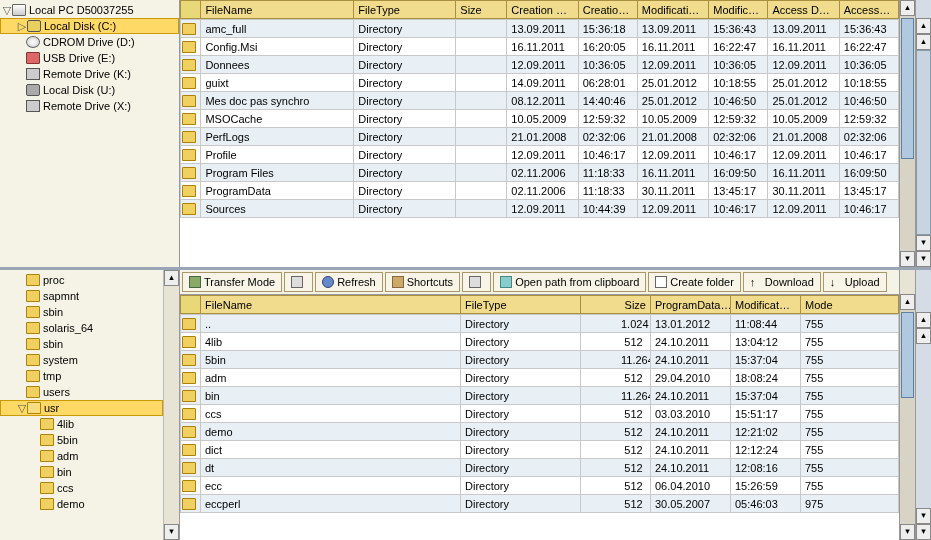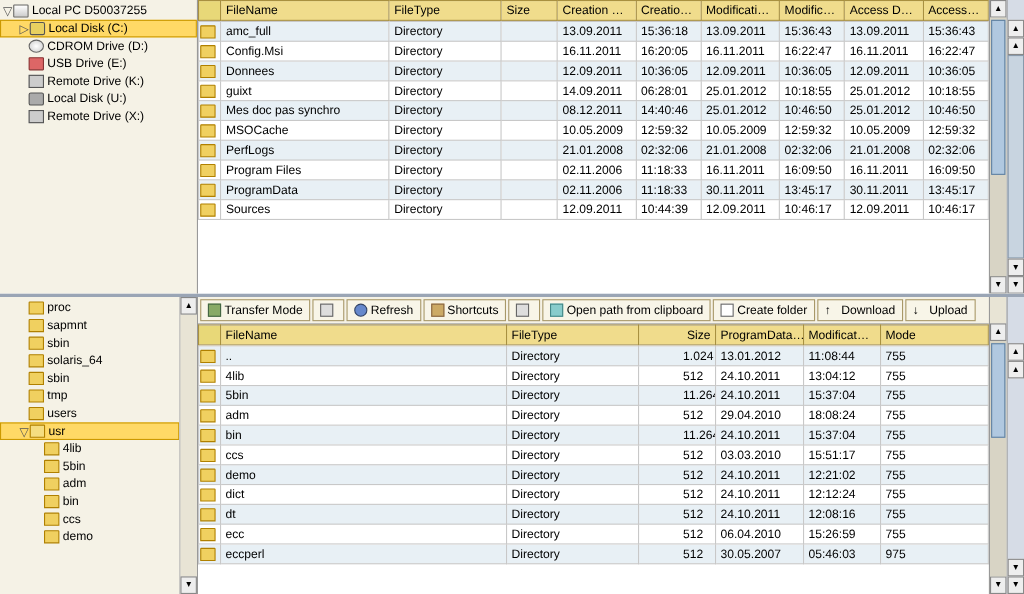--- a/index.html
+++ b/index.html
@@ -38,21 +38,21 @@
 .tic-new { background: #fff; border:1px solid #666; }
 .tic-down::before { content:"↑"; font-weight:bold; }
 .tic-up::before { content:"↓"; font-weight:bold; }
 table { border-collapse: collapse; width: 100%; table-layout: fixed; }
 thead th { background: #f0dc8c; border: 1px solid #a89040; padding: 2px 4px; text-align: left; font-weight: normal; height: 18px; overflow: hidden; white-space: nowrap; font-size: 11px; }
 thead th.icon-col { background: #e8d878; width: 20px; }
 tbody td { border: 1px solid #c8c8c8; padding: 1px 4px; height: 18px; overflow: hidden; white-space: nowrap; font-size: 11px; }
 tbody tr:nth-child(odd) { background: #e8f0f5; }
 tbody tr:nth-child(even) { background: #ffffff; }
 tbody td.icon-cell { text-align: center; padding: 1px; }
-tbody td.num { text-align: left; padding-left: 40px; }
+tbody td.num { text-align: center; padding-left: 40px; }
 .vscroll { width: 16px; background: #e8e4d5; border-left: 1px solid #999; display: flex; flex-direction: column; }
 .vscroll .sbtn { height: 16px; border: 1px solid #888; background: #eee; font-size: 9px; text-align: center; line-height: 12px; cursor: pointer; }
 .vscroll .track { flex: 1; background: #d8d4c5; position: relative; }
 .vscroll .thumb { position: absolute; left: 1px; right: 1px; background: #b0c8e0; border: 1px solid #6080a0; }
 .extra-scroll { width: 16px; background: #d6dce6; border-left: 1px solid #999; display:flex; flex-direction:column; }
 .extra-scroll .sbtn { height: 16px; border: 1px solid #888; background: #eee; font-size: 9px; text-align:center; line-height:12px; cursor:pointer; }
 .tbody-wrap { flex:1; overflow:hidden; }
 </style>
 </head>
 <body>
@@ -227,20 +227,32 @@
                 <td class="num"></td>
                 <td>21.01.2008</td>
                 <td>02:32:06</td>
                 <td>21.01.2008</td>
                 <td>02:32:06</td>
                 <td>21.01.2008</td>
                 <td>02:32:06</td>
               </tr>
               <tr>
                 <td class="icon-cell"><span class="ic ic-folder"></span></td>
+                <td>Profile</td>
+                <td>Directory</td>
+                <td class="num"></td>
+                <td>12.09.2011</td>
+                <td>10:46:17</td>
+                <td>12.09.2011</td>
+                <td>10:46:17</td>
+                <td>12.09.2011</td>
+                <td>10:46:17</td>
+              </tr>
+              <tr>
+                <td class="icon-cell"><span class="ic ic-folder"></span></td>
                 <td>Program Files</td>
                 <td>Directory</td>
                 <td class="num"></td>
                 <td>02.11.2006</td>
                 <td>11:18:33</td>
                 <td>16.11.2011</td>
                 <td>16:09:50</td>
                 <td>16.11.2011</td>
                 <td>16:09:50</td>
               </tr>
@@ -315,20 +327,26 @@
           <span class="indent" style="width:14px"></span>
           <span class="tw"></span>
           <span class="ic ic-folder"></span>
           <span>solaris_64</span>
         </div>
         <div class="tree-row">
           <span class="indent" style="width:14px"></span>
           <span class="tw"></span>
           <span class="ic ic-folder"></span>
           <span>sbin</span>
+        </div>
+        <div class="tree-row">
+          <span class="indent" style="width:14px"></span>
+          <span class="tw"></span>
+          <span class="ic ic-folder"></span>
+          <span>system</span>
         </div>
         <div class="tree-row">
           <span class="indent" style="width:14px"></span>
           <span class="tw"></span>
           <span class="ic ic-folder"></span>
           <span>tmp</span>
         </div>
         <div class="tree-row">
           <span class="indent" style="width:14px"></span>
           <span class="tw"></span>

